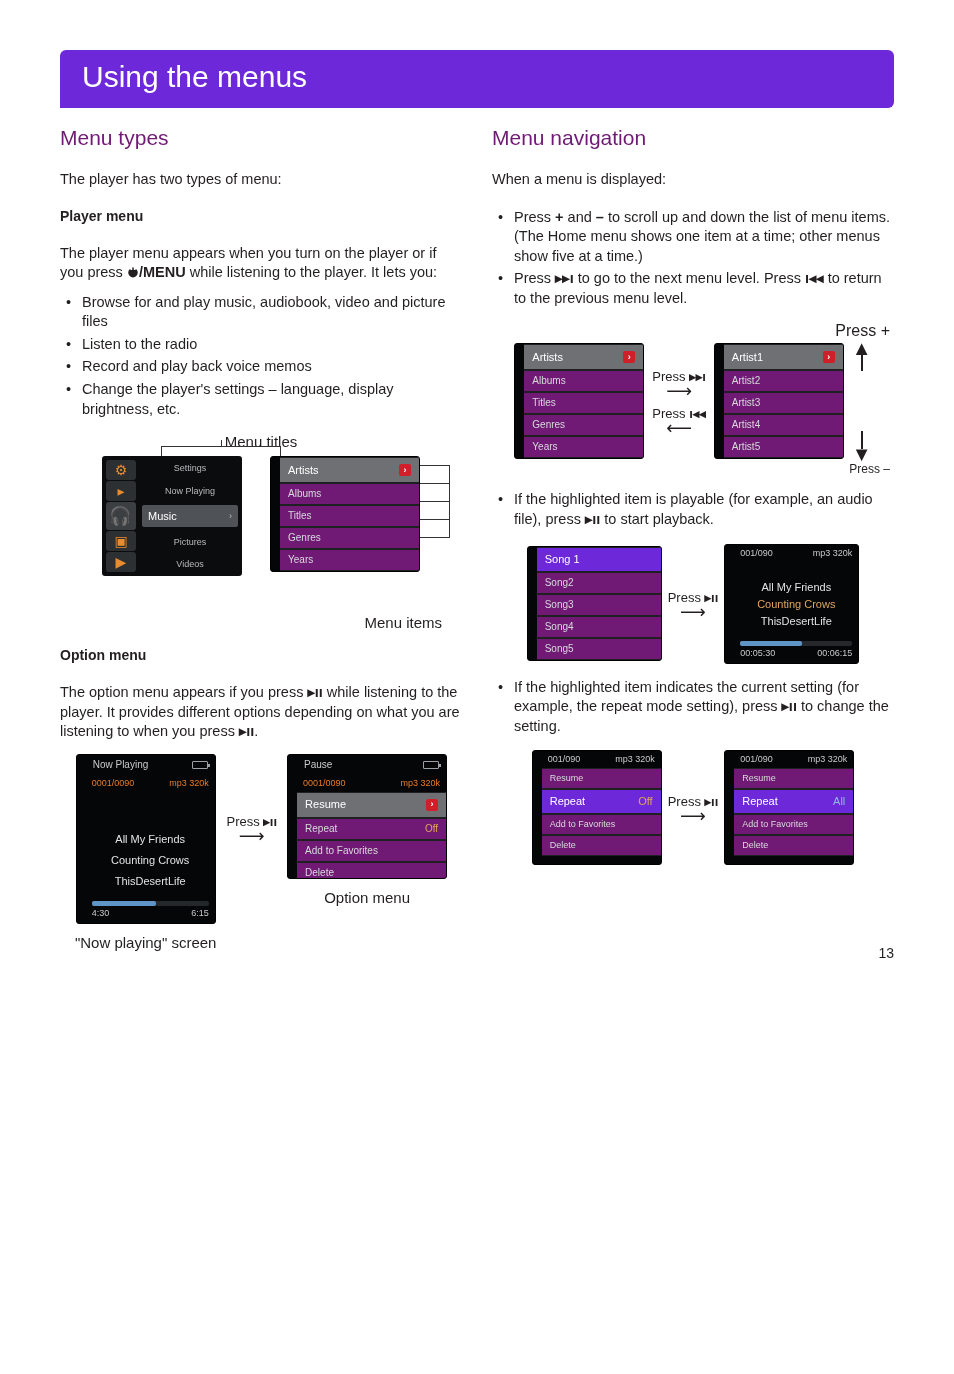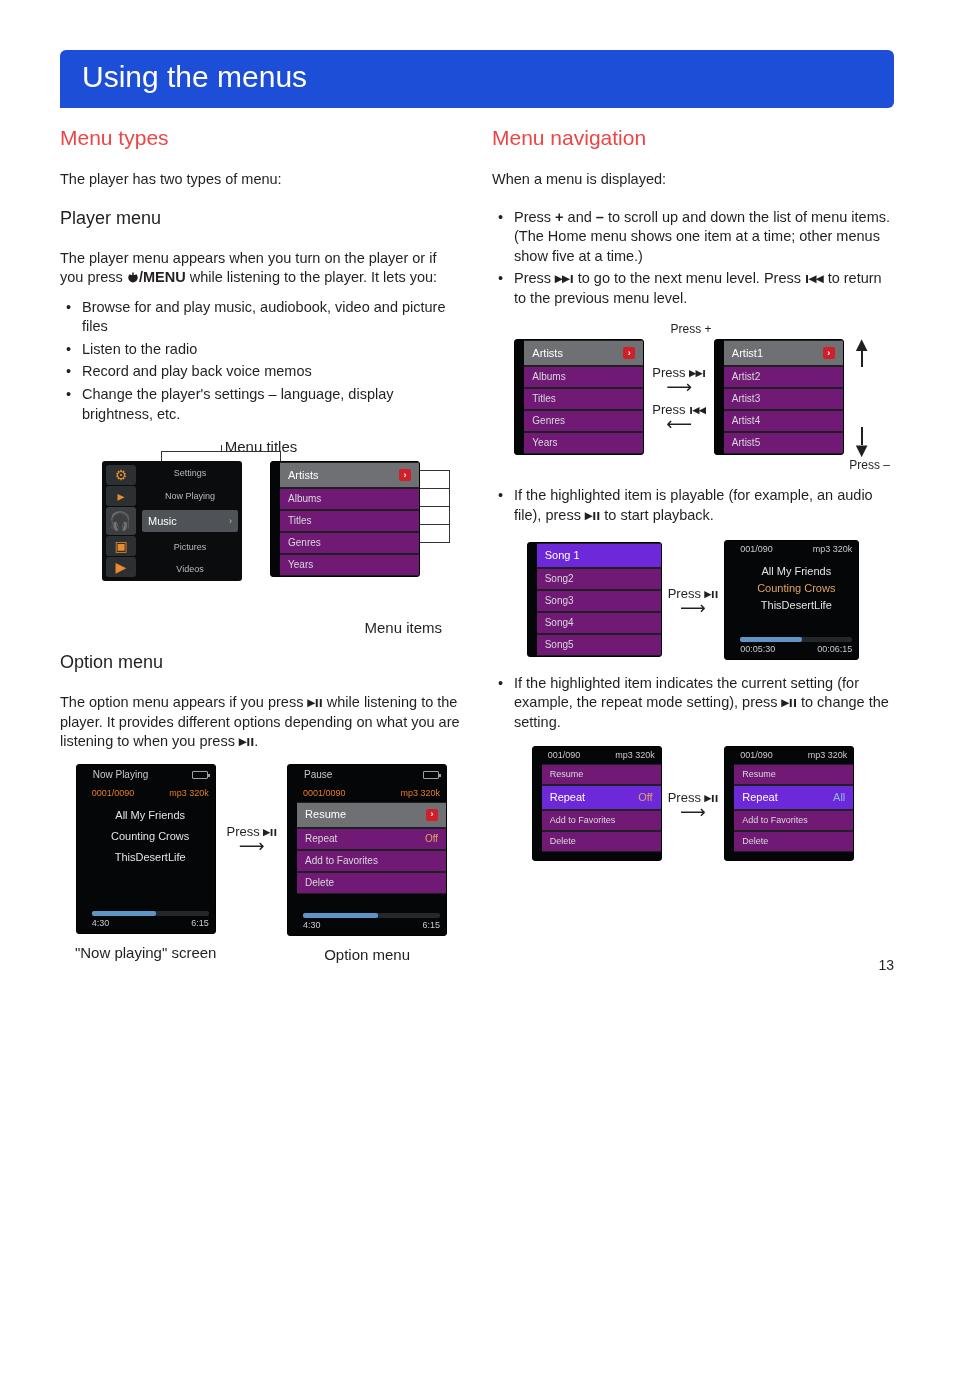--- a/index.html
+++ b/index.html
@@ -1,43 +1,43 @@
 <!DOCTYPE html>
 <html><head>
 <meta charset="utf-8">
 <style>
   * { box-sizing: border-box; margin: 0; padding: 0; }
   body { font-family: "Myriad Pro", "Segoe UI", Arial, sans-serif; color: #231f20; width: 954px; background: #fff; padding: 50px 60px 40px 60px; position: relative; }
-  .chapter { background: #1d4ed8; color: #fff; border-radius: 6px 6px 6px 0; padding: 10px 22px 14px 22px; font-size: 30px; font-weight: 400; margin-bottom: 18px; }
+  .chapter { background: #6d28d9; color: #fff; border-radius: 6px 6px 6px 0; padding: 10px 22px 14px 22px; font-size: 30px; font-weight: 400; margin-bottom: 18px; }
   .cols { display: flex; gap: 30px; }
   .col { flex: 1 1 0; min-width: 0; }
-  h2 { font-size: 21px; font-weight: 400; color: #ef4444; margin-bottom: 2px; }
+  h2 { font-size: 21px; font-weight: 400; color: #701a75; margin-bottom: 2px; }
   .lede { font-size: 14.5px; margin-bottom: 18px; }
-  h3 { font-size: 18px; font-weight: 400; margin-bottom: 2px; }
+  h3 { font-size: 14px; font-weight: 700; margin-bottom: 2px; }
   p { font-size: 14.5px; line-height: 1.35; margin-bottom: 10px; margin-top: 20px; }
   ul.body { list-style: none; padding-left: 0; margin-bottom: 14px; }
   ul.body > li { position: relative; padding-left: 22px; font-size: 14.5px; line-height: 1.35; margin-bottom: 3px; }
   ul.body > li::before { content: "•"; position: absolute; left: 6px; top: 0; }
   .inline-icon { display: inline-block; vertical-align: -2px; }
   .glyph { font-family: Arial, sans-serif; font-weight: 700; }
 
   
   .caption { text-align: center; font-size: 15px; margin: 4px 0 6px; }
   .figrow { display: flex; align-items: center; justify-content: center; gap: 8px; }
 
   .screen { background: #050607; border: 1px solid #000; border-radius: 3px; color: #d7d9db; font-size: 10px; line-height: 1; display: flex; flex-direction: column; overflow: hidden; padding-left: 9px; }
   .screen .hdr { display: flex; justify-content: space-between; padding: 4px 6px; font-size: 9px; color: #c9cacc; }
   .row { background: #701a75; border-top: 1px solid #1e2022; border-bottom: 1px solid #1e2022; padding: 5px 8px; font-size: 10px; color: #d7d9db; display: flex; justify-content: space-between; align-items: center; }
   .row.sel { background: #6e7073; color: #fff; font-size: 11px; padding: 6px 8px; }
   .row.sel.blue { background: #6d28d9; }
   .row .ch { background: #d11f2a; color: #fff; width: 12px; height: 12px; border-radius: 2px; display: inline-flex; align-items: center; justify-content: center; font-size: 9px; font-weight: 700; }
   .prog { height: 5px; background: #24282b; margin: 6px 6px 0 6px; border-radius: 2px; position: relative; }
   .prog::after { content: ""; position: absolute; left: 0; top: 0; height: 100%; width: 55%; background: #5f94c7; border-radius: 2px; }
   .times { display: flex; justify-content: space-between; padding: 3px 6px 5px; font-size: 9px; color: #c9cacc; }
-  .np-body { flex: 1; display: flex; flex-direction: column; justify-content: flex-start; align-items: center; gap: 10px; padding: 8px 4px; }
+  .np-body { flex: 1; display: flex; flex-direction: column; justify-content: flex-end; align-items: center; gap: 10px; padding: 8px 4px; }
   .np-body div { font-size: 11px; color: #e2e3e4; }
   .orange { color: #e97c28; }
   .np-hdr { display: flex; justify-content: space-between; padding: 5px 7px; font-size: 10px; color: #c9cacc; align-items: center; }
   .batt { width: 16px; height: 8px; border: 1px solid #9aa0a5; border-radius: 1px; position: relative; }
   .batt::after { content: ""; position: absolute; right: -3px; top: 2px; width: 2px; height: 3px; background: #9aa0a5; }
 
   .press { font-size: 13px; text-align: center; }
   .arrow-r, .arrow-l { font-size: 18px; line-height: 0.6; }
 
   
@@ -47,21 +47,21 @@
   .hic.big { height: 28px; background: #3b3f42; }
   .home-list { position: absolute; left: 40px; right: 4px; top: 4px; bottom: 4px; display: flex; flex-direction: column; justify-content: space-between; }
   .home-list div { font-size: 9px; color: #b8babc; padding: 3px 5px; text-align: center; }
   .home-list div.sel { background: #4f5256; color: #fff; border-radius: 2px; font-size: 11px; padding: 5px 6px; display:flex; justify-content:space-between; align-items:center;}
   .home-list div.sel .chv{ color:#bfc1c3; font-size:9px;}
 
   .list-scr { width: 150px; }
   .tall { width: 130px; }
   .songs-scr { width: 135px; }
   .npscr { width: 140px; height: 170px; }
-  .opt-scr { width: 160px; height: 172px; }
+  .opt-scr { width: 160px; height: 125px; }
   .rep-scr { width: 130px; height: 115px; }
   .npsml { width: 135px; height: 120px; }
 
   .vstack { display: flex; flex-direction: column; align-items: center; gap: 2px; }
   .side-scroll { width: 6px; background: #1c1e20; position: relative; border-radius: 3px; }
   .side-scroll::after { content:""; position:absolute; top:8%; left:0; right:0; height:25%; background:#787b7e; border-radius:3px;}
   .flex-scr { display:flex; }
   .flex-scr .rows { flex:1; }
 
   .page-num { position: absolute; bottom: 36px; right: 60px; font-size: 14px; }
@@ -224,21 +224,21 @@
 
     <ul class="body">
       <li>
         <span>Press </span><b>+</b><span> and </span><b>–</b><span> to scroll up and down the list of menu items. (The Home menu shows one item at a time; other menus show five at a time.)</span>
       </li>
       <li>
         <span>Press </span><span class="glyph">▸▸ı</span><span> to go to the next menu level. Press </span><span class="glyph">ı◂◂</span><span> to return to the previous menu level.</span>
       </li>
     </ul>
 
-    <div style="text-align:center; font-size:12px; padding-right:4px;">Press +</div>
+    <div style="text-align:right; font-size:16px; padding-right:4px;">Press +</div>
     <div class="figrow" style="gap:8px; align-items:center;">
       <div class="screen tall flex-scr">
         <div class="rows">
           <div class="row sel">
               <span>Artists</span>
               <span class="ch">›</span>
             </div>
           <div class="row">Albums</div>
           <div class="row">Titles</div>
           <div class="row">Genres</div>

